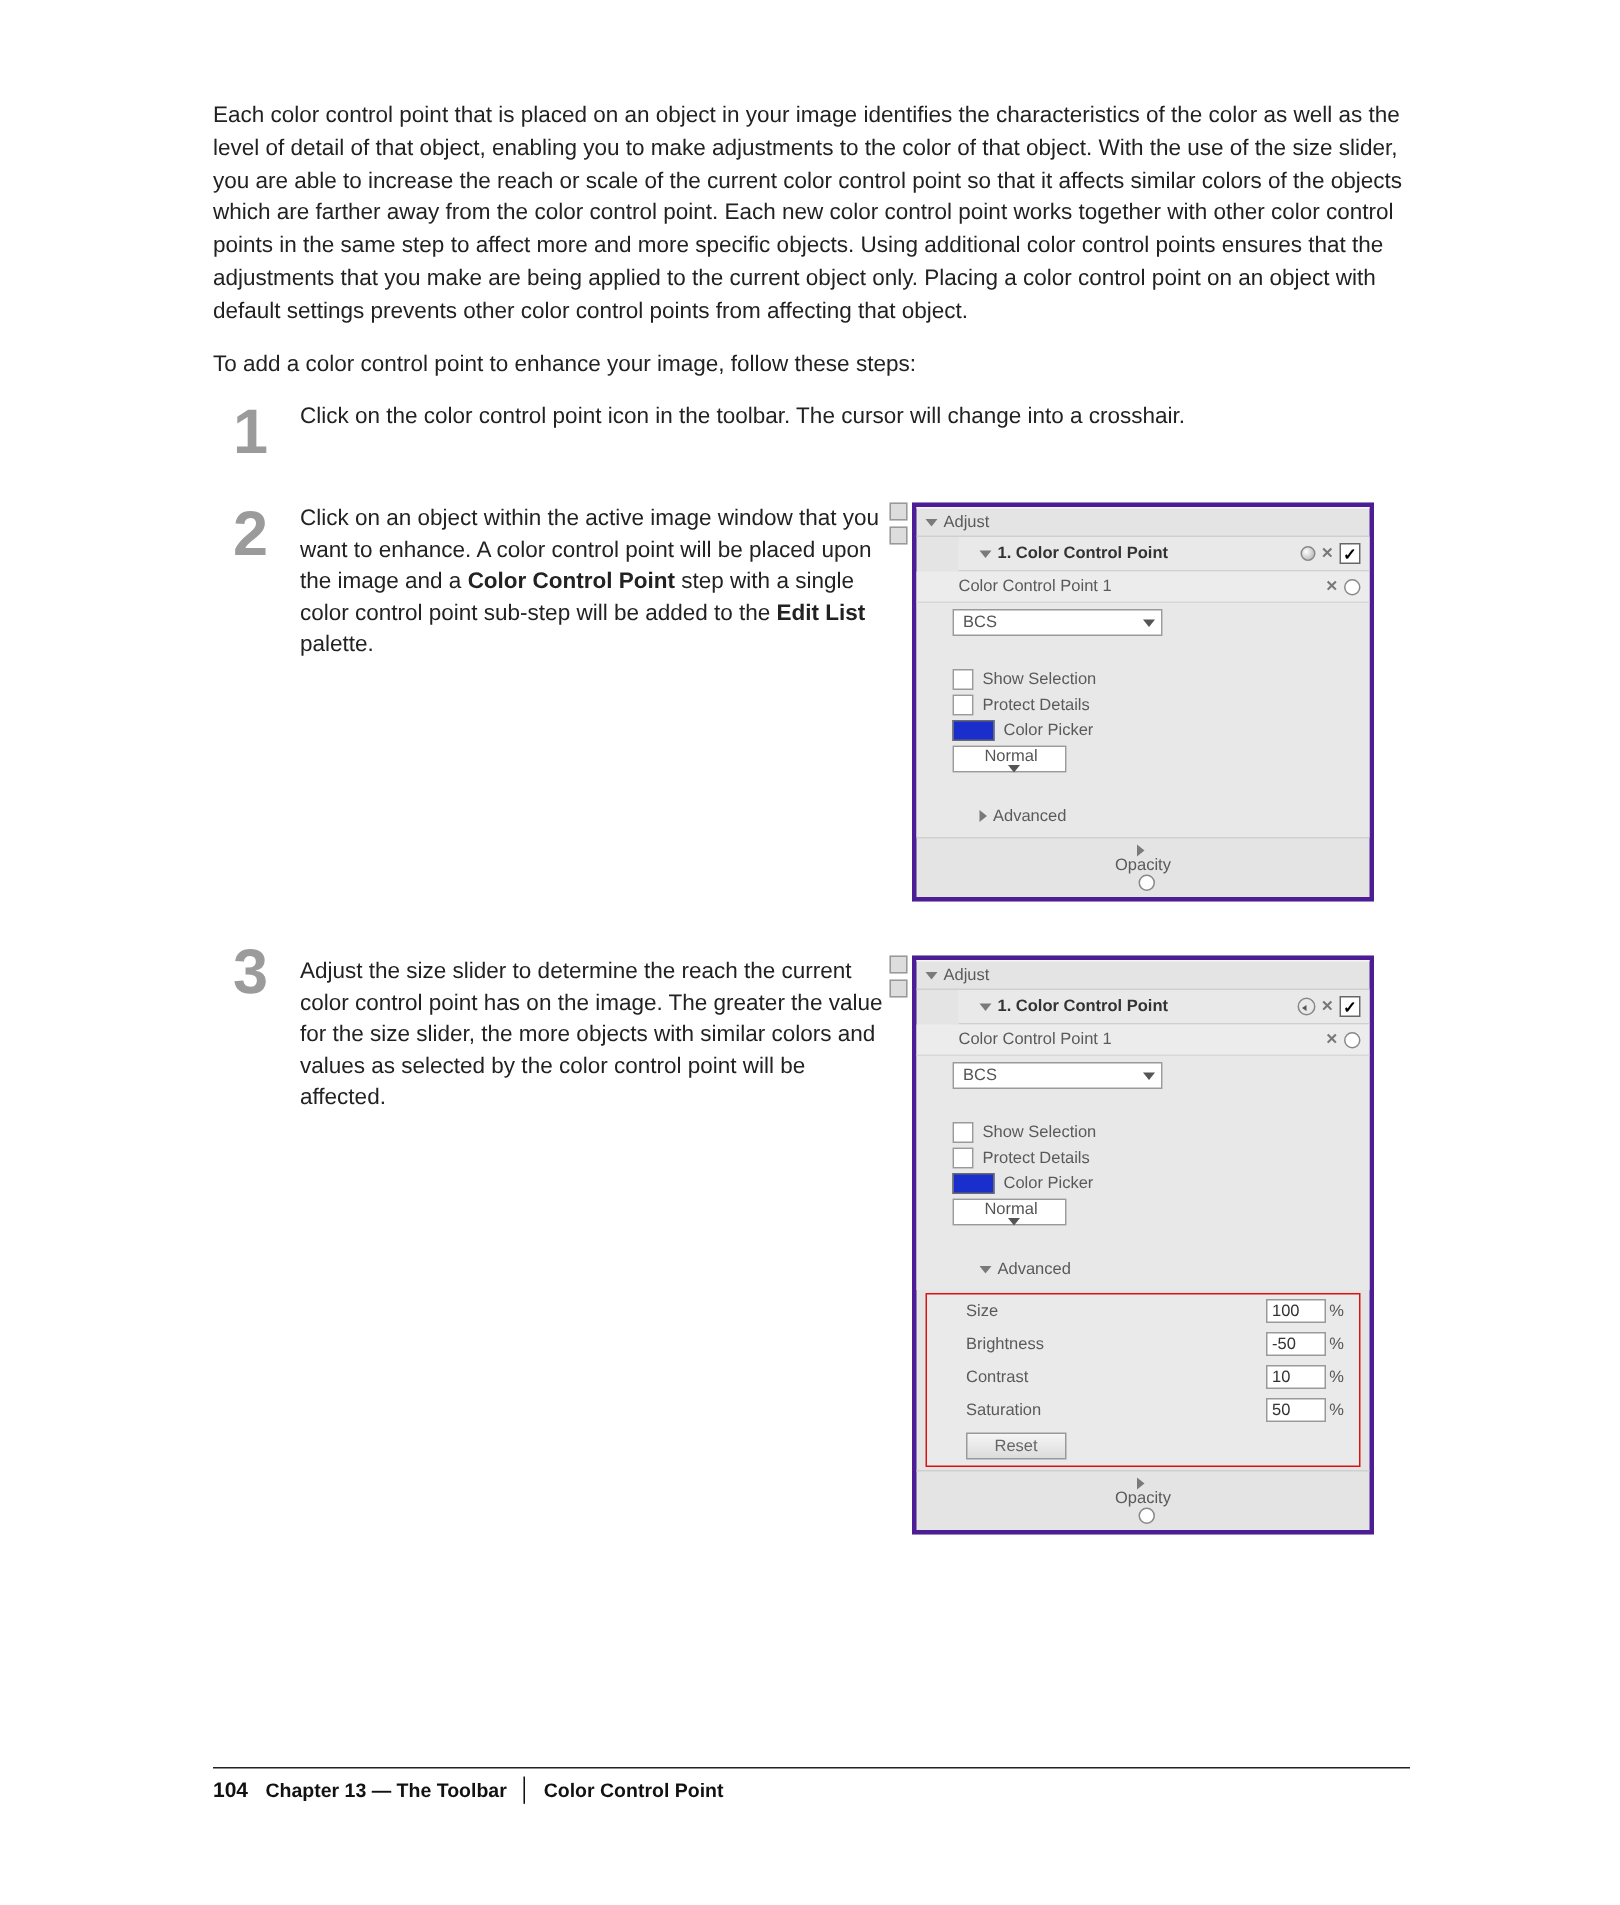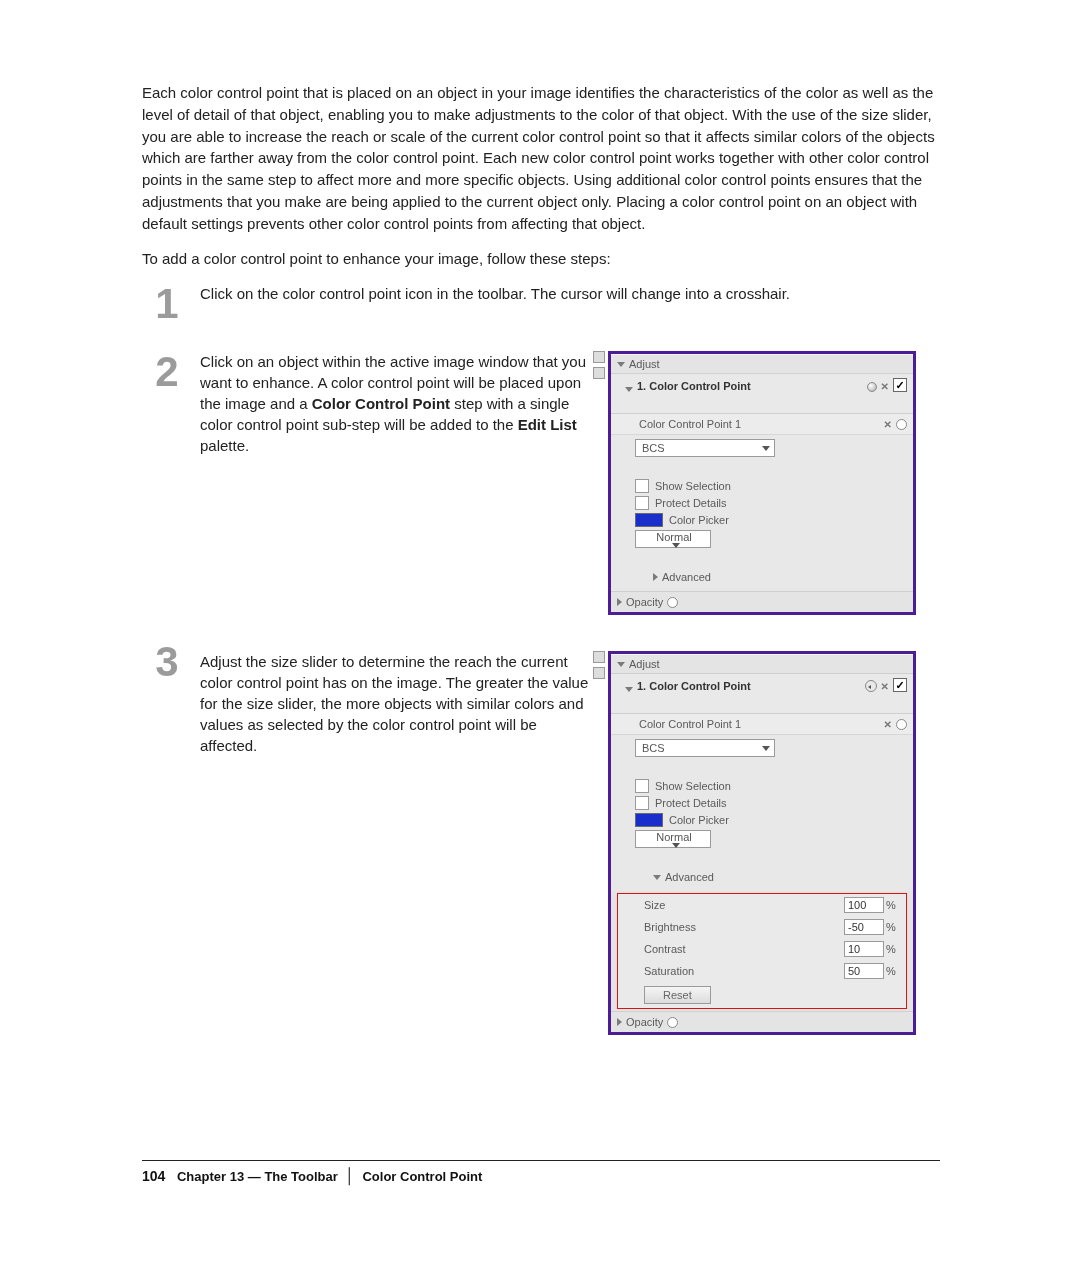--- a/index.html
+++ b/index.html
@@ -6,21 +6,21 @@
   body {
     font-family: "Myriad Pro", "Segoe UI", Arial, sans-serif;
     font-size: 15px;
     color: #222;
     background: #fff;
     width: 1080px;
     height: 1270px;
     position: relative;
     padding: 66px 140px 0 142px;
   }
-  .intro { line-height: 1.45; margin-bottom: 16px; margin-top: 16px; }
+  .intro { line-height: 1.45; margin-bottom: 16px; }
   .lead { margin-bottom: 16px; }
   .steps { display: block; }
   .step { display: flex; align-items: flex-start; margin-bottom: 26px; }
   .step-num {
     font-size: 42px;
     font-weight: 700;
     color: #9b9b9b;
     line-height: 1;
     width: 50px;
     flex: 0 0 50px;
@@ -69,26 +69,27 @@
     margin-right: 4px;
   }
   .tri.down {
     border-left: 4px solid transparent;
     border-right: 4px solid transparent;
     border-top: 5px solid #7a7a7a;
     border-bottom: none;
   }
   .sect-hd .ttl { flex: 1; }
   .step-hd {
-    display: flex; align-items: flex-end;
-    padding: 4px 6px 21px 14px;
+    display: flex; align-items: center;
+    padding: 4px 6px 4px 14px;
     font-weight: bold;
     color: #333;
     border-bottom: 1px solid #cfcfcf;
     background: #e9e9e9;
+    margin-left: 28px;
   }
   .step-hd .ttl { flex: 1; }
   .subpoint-hd {
     display: flex; align-items: center;
     padding: 4px 6px 4px 28px;
     border-bottom: 1px solid #d7d7d7;
     background: #ececec;
   }
   .subpoint-hd .ttl { flex: 1; }
   .body-area { background: #e8e8e8; padding: 4px 0 4px 24px; }
@@ -122,20 +123,21 @@
     width: 28px; height: 14px;
     background: #1a2ecb;
     border: 1px solid #6a6a6a;
     margin-right: 6px;
   }
   .adv-row { display: flex; align-items: center; padding: 4px 0 4px 18px; }
   .opacity-row {
     display: flex; align-items: center; justify-content: flex-start;
     padding: 4px 6px;
     border-top: 1px solid #cfcfcf;
+    flex-direction: column;
   }
   .radio {
     width: 11px; height: 11px;
     border: 1px solid #888;
     border-radius: 50%;
     background: #fff;
     margin-left: 4px;
   }
   .icon-dot {
     width: 10px; height: 10px;
@@ -202,21 +204,21 @@
     display: inline-block;
     padding: 2px 18px;
     border: 1px solid #9a9a9a;
     background: linear-gradient(#f5f5f5,#dcdcdc);
     color: #666;
     margin: 4px 0 4px 26px;
   }
   .footer {
     position: absolute;
     left: 142px; right: 140px;
-    bottom: 86px;
+    bottom: 68px;
     border-top: 1px solid #222;
     padding-top: 6px;
     font-size: 13px;
     color: #111;
   }
   .footer .pg { font-weight: 700; margin-right: 8px; font-size: 14px; }
   .footer .sep { font-weight: 400; margin: 0 4px; font-size: 15px; }
   b { font-weight: 700; text-align: center; }
   .step3row { margin-top: 10px; }
 </style>

